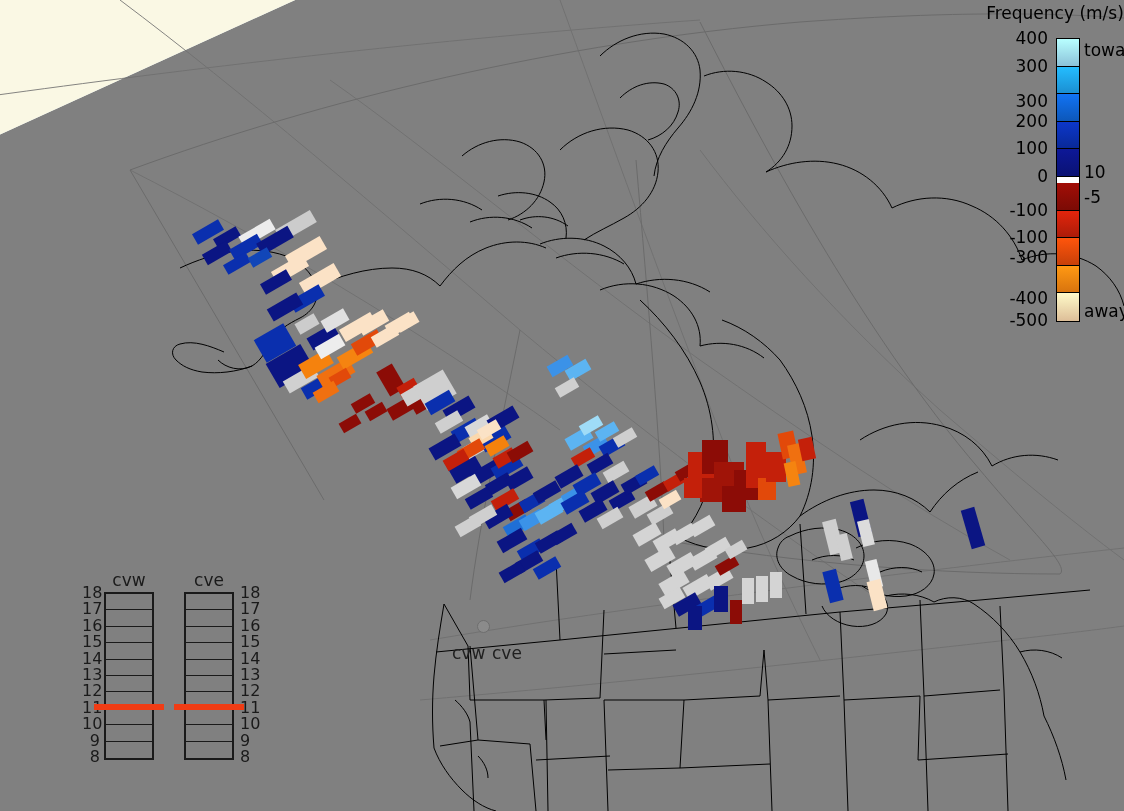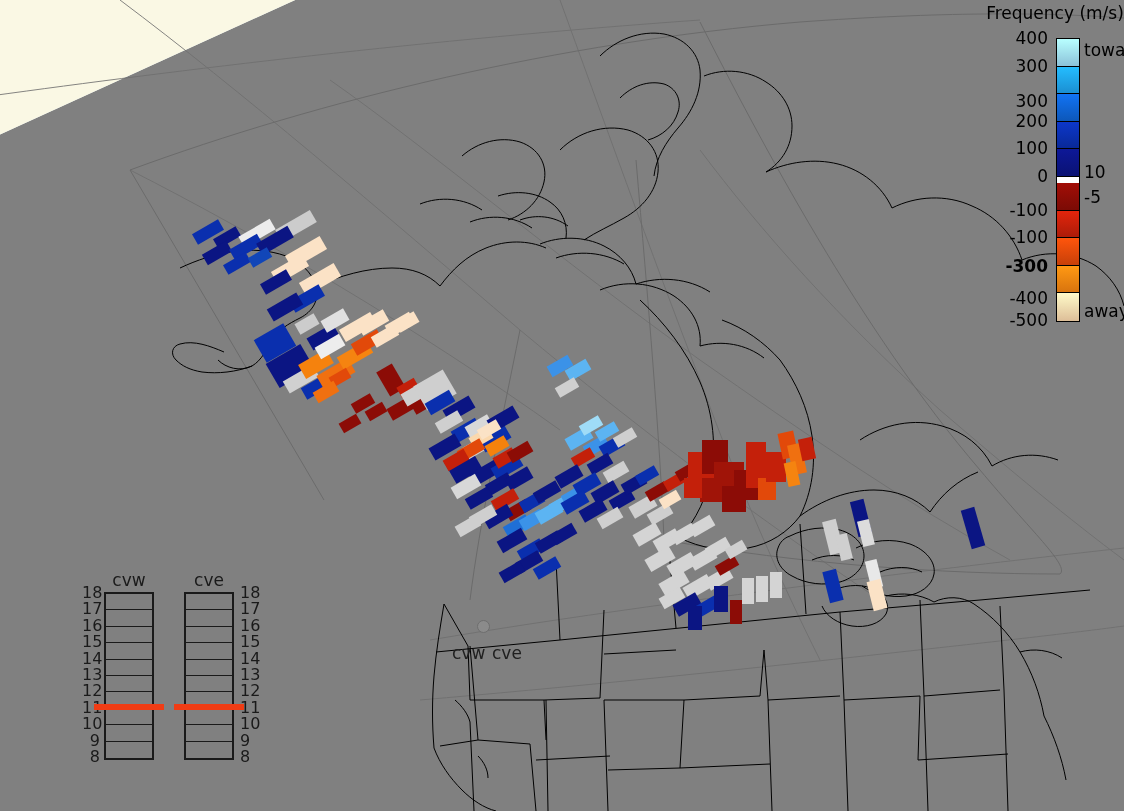--- a/index.html
+++ b/index.html
@@ -373,21 +373,21 @@
       </div>
     <div id="vel-ticks">
         <div class="vtick" style="top: 0px;">400</div>
         <div class="vtick" style="top: 27.6px;">300</div>
         <div class="vtick" style="top: 53px; margin-top: 10px;">300</div>
         <div class="vtick" style="top: 82.8px;">200</div>
         <div class="vtick" style="top: 110.4px;">100</div>
         <div class="vtick" style="top: 138px;">0</div>
         <div class="vtick" style="top: 171.6px;">-100</div>
         <div class="vtick" style="top: 199.2px;">-100</div>
-        <div class="vtick" style="top: 228px; font-weight: bold;">-300</div>
+        <div class="vtick" style="top: 219px;">-300</div>
         <div class="vtick" style="top: 260px;">-400</div>
         <div class="vtick" style="top: 282px;">-500</div>
       </div>
     <div class="vside" style="top:50px;">toward</div>
     <div class="vside" style="top:172px;">10</div>
     <div class="vside" style="top:197px;">-5</div>
     <div class="vside" style="top:311px;">away</div>
   </div>
 
   <div id="freq">

